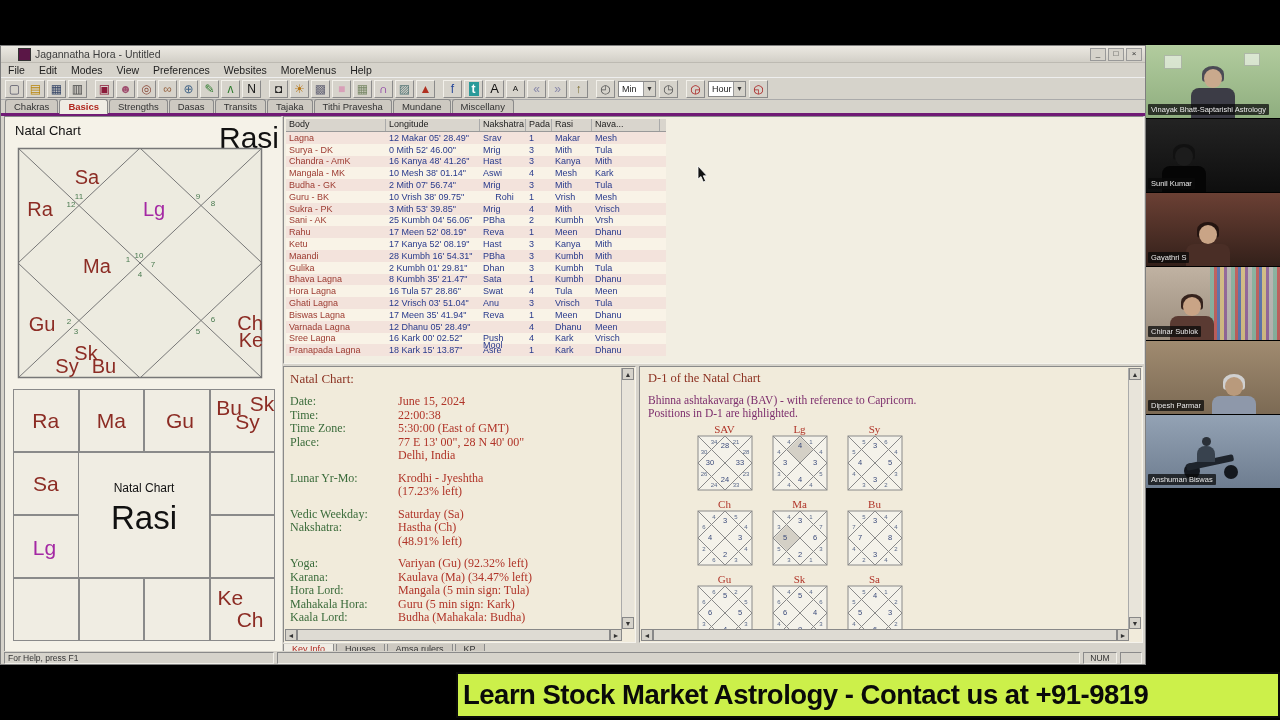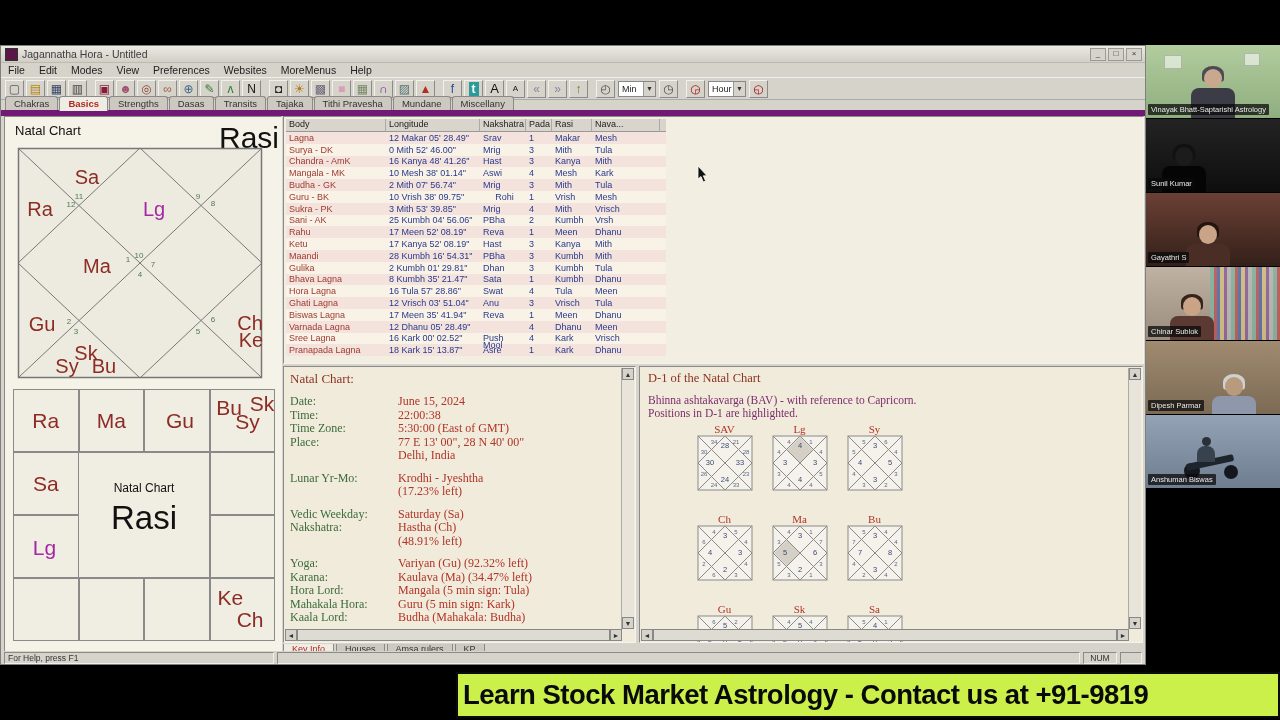--- a/index.html
+++ b/index.html
@@ -1,31 +1,31 @@
 <!DOCTYPE html>
 <html><head>
 <meta charset="utf-8">
 <style>
   html,body{margin:0;padding:0;width:1280px;height:720px;background:#000;overflow:hidden;
     font-family:"Liberation Sans",sans-serif;-webkit-font-smoothing:antialiased;}
   
   .app{position:absolute;left:0;top:45px;width:1146px;height:620px;background:#d6d3cb;border:1px solid #7f7f7f;box-sizing:border-box;}
-  .titlebar{position:absolute;left:0;top:0;width:100%;height:17px;background:linear-gradient(#ece9e2,#d2cfc7);display:flex;align-items:center;padding-left:4px;box-sizing:border-box;border-bottom:1px solid #bdbab2;}
+  .titlebar{position:absolute;left:0;top:0;width:100%;height:17px;background:linear-gradient(#ece9e2,#d2cfc7);display:flex;align-items:center;padding-left:17px;box-sizing:border-box;border-bottom:1px solid #bdbab2;}
   .appicon{width:11px;height:11px;background:#5a1646;border:1px solid #333;margin-right:4px;}
   .titletext{font-size:10.5px;color:#3c3c3c;}
   .winbtns{margin-left:auto;display:flex;gap:2px;padding-right:3px;}
   .winbtn{width:14px;height:11px;background:#d6d3cb;border:1px solid #999;font-size:8px;line-height:9px;text-align:center;color:#333;}
   .menubar{position:absolute;left:0;top:17px;width:100%;height:14px;display:flex;align-items:center;background:#d6d3cb;}
   .menu-item{font-size:10.5px;color:#222;padding:0 7px;}
   .toolbar{position:absolute;left:0;top:31px;width:100%;height:23px;background:#d6d3cb;display:flex;align-items:center;padding-left:3px;box-sizing:border-box;border-top:1px solid #eee;border-bottom:1px solid #aaa;}
   .tbtn{width:19px;height:18px;margin:0 1px;background:#d6d3cb;border:1px solid;border-color:#f2f0ea #8a8a8a #8a8a8a #f2f0ea;display:flex;align-items:center;justify-content:center;font-size:12px;box-sizing:border-box;}
   .tsep{width:6px;height:18px;}
   .tselect{height:16px;width:38px;background:#fff;border:1px solid #888;display:flex;align-items:center;font-size:9px;color:#222;padding-left:3px;box-sizing:border-box;margin:0 2px;}
   .tselect .arr{margin-left:auto;width:11px;height:100%;background:#d6d3cb;border-left:1px solid #999;font-size:7px;display:flex;align-items:center;justify-content:center;color:#333;}
-  .tabrow{position:absolute;left:0;top:55px;width:100%;height:15px;display:flex;align-items:flex-end;padding-left:4px;box-sizing:border-box;border-bottom:6px solid #701a75;}
+  .tabrow{position:absolute;left:0;top:55px;width:100%;height:15px;display:flex;align-items:flex-end;padding-left:4px;box-sizing:border-box;border-bottom:3px solid #701a75;}
   .tab{font-size:9.5px;color:#333;background:#cdc9c1;border:1px solid #8a8a8a;border-bottom:none;padding:1px 8px 1px 8px;margin-right:1px;border-radius:3px 3px 0 0;}
   .tab.active{background:#efece4;color:#b02820;font-weight:bold;position:relative;top:1px;padding-bottom:2px;}
   .btabrow{position:absolute;left:282px;top:597px;height:13px;display:flex;align-items:center;}
   .btab{font-size:9px;color:#333;background:#cdc9c1;border:1px solid #8a8a8a;border-top:none;padding:0px 8px 1px;margin-right:2px;border-radius:0 0 3px 3px;}
   .btab.active{background:#efece4;color:#b02820;}
   
   .pane{position:absolute;background:#f2eee2;border:1px solid;border-color:#8a8a8a #f5f3ec #f5f3ec #8a8a8a;box-sizing:border-box;}
   .pane-left{left:3px;top:70px;width:278px;height:537px;background:#f5f2e8;}
   .pane-table{left:282px;top:70px;width:861px;height:248px;}
   .pane-details{left:282px;top:320px;width:353px;height:277px;background:#f1ebdb;}
@@ -65,21 +65,21 @@
   .dgap{height:9px;}
   .vscroll{position:absolute;right:1px;top:1px;bottom:13px;width:12px;background:#e8e4da;border-left:1px solid #aaa;}
   .hscroll{position:absolute;left:1px;right:13px;bottom:1px;height:12px;background:#cac6be;display:flex;}
   .sarrow{width:12px;height:12px;background:#d6d3cb;border:1px solid #888;font-size:7px;display:flex;align-items:center;justify-content:center;color:#333;box-sizing:border-box;}
   .sthumb{flex:1;background:#dedbd3;border:1px solid #888;box-sizing:border-box;}
   .vscroll .sarrow{width:12px;}
   
   .d1txt{position:absolute;left:8px;top:4px;font-family:"Liberation Serif",serif;}
   .d1title{font-size:12.5px;color:#8c3020;margin-bottom:8px;}
   .d1line{font-size:11.5px;color:#7c2c6c;line-height:13px;}
-  .bavgrid{position:absolute;left:47px;top:56px;display:grid;grid-template-columns:repeat(3,75px);row-gap:18px;}
+  .bavgrid{position:absolute;left:47px;top:56px;display:grid;grid-template-columns:repeat(3,75px);row-gap:3px;}
   .bavcell{text-align:center;}
   .bavname{font-family:"Liberation Serif",serif;font-size:11px;color:#b03428;}
   
   .statusbar{position:absolute;left:0;bottom:0;width:100%;height:13px;background:#d6d3cb;display:flex;align-items:center;gap:3px;padding:0 3px;box-sizing:border-box;}
   .schip{height:10px;border:1px solid;border-color:#8a8a8a #f2f0ea #f2f0ea #8a8a8a;font-size:8.5px;color:#333;padding:0 3px;line-height:10px;box-sizing:content-box;}
   
   .sidebar{position:absolute;left:1146px;top:45px;width:134px;}
   .tile{position:relative;width:134px;height:73px;overflow:hidden;border-bottom:1px solid #000;}
   .vlabel{position:absolute;left:2px;bottom:3px;background:rgba(10,10,10,0.75);color:#e8e8e8;font-size:7.5px;padding:1px 3px;border-radius:1px;max-width:126px;white-space:nowrap;overflow:hidden;}
   .head{position:absolute;border-radius:50%;}

